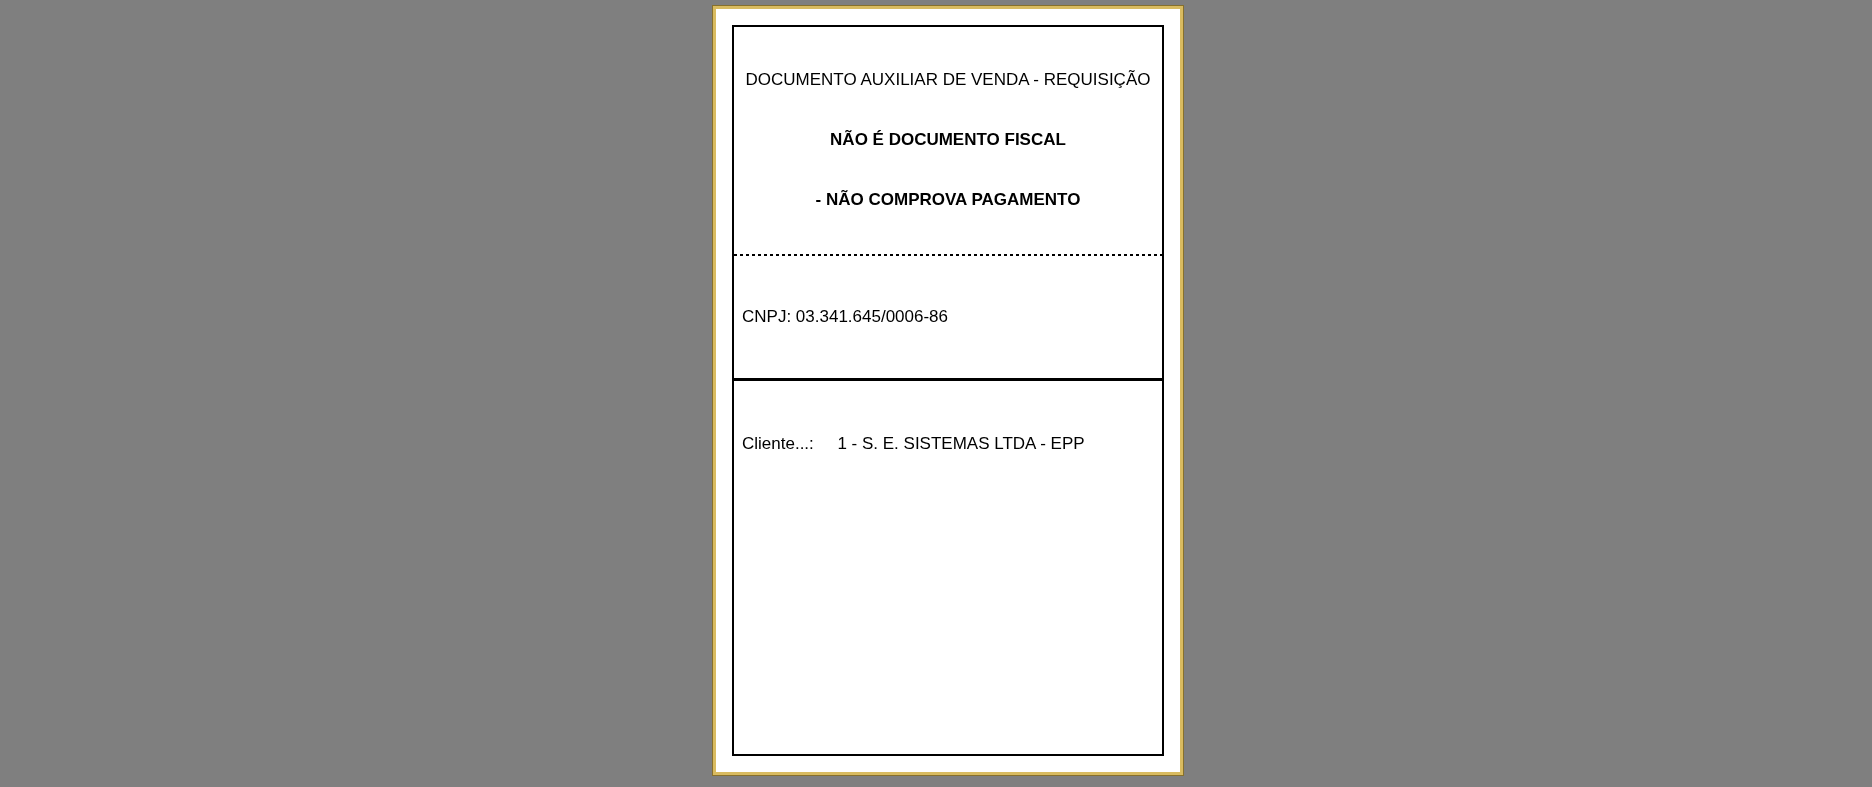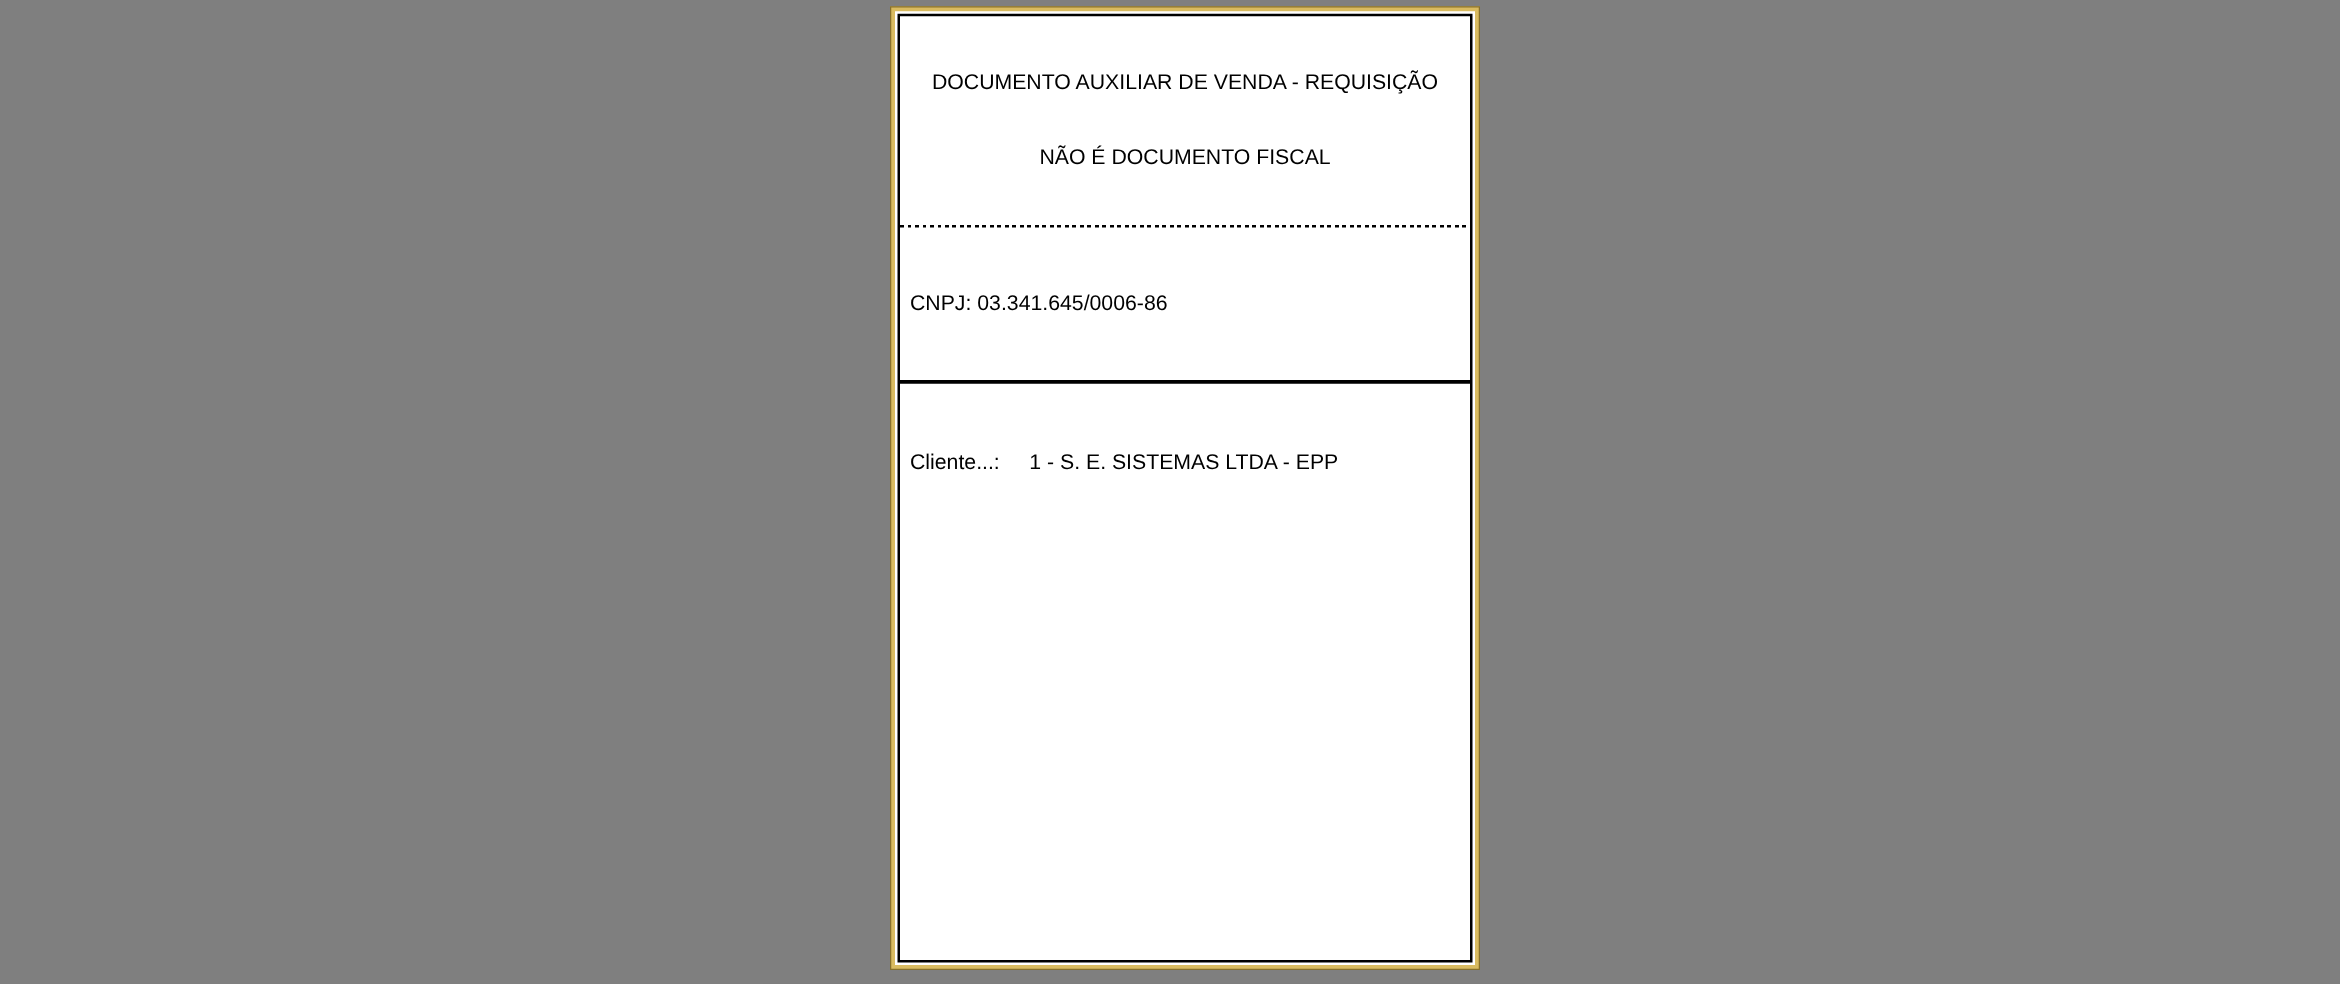--- a/index.html
+++ b/index.html
@@ -21,21 +21,21 @@
     box-sizing: border-box;
     background: #d9bb60;
     border: 1px solid #87702c;
     padding: 3px;
   }
   .white-mat {
     width: 100%;
     height: 100%;
     box-sizing: border-box;
     background: #ffffff;
-    padding: 2px;
+    padding: 16px;
   }
   .content {
     width: 100%;
     height: 100%;
     box-sizing: border-box;
     border: 2px solid #000000;
     background: #ffffff;
     color: #000000;
     font-size: 17px;
     display: flex;
@@ -53,38 +53,39 @@
     flex: 0 0 3px;
     background: #000000;
   }
   
   .title-block {
     text-align: center;
     line-height: 20px;
     padding: 3px 2px 4px 2px;
   }
   .title-block .doc-title { font-weight: normal; }
-  .title-block .bold-line { font-weight: normal; }
+  .title-block .bold-line { font-weight: bold; }
   
   .company-block { line-height: 23px; padding: 3px 4px 4px 8px; }
   .client-block  { line-height: 24.5px; padding: 2px 4px 2px 8px; }
   .client-block .bold-line { font-weight: normal; }
   .spacer { flex: 1 1 auto; }
 </style>
 </head>
 <body>
 
 <div class="gold-frame">
   <div class="white-mat">
     <div class="content">
 
       
       <div class="title-block">
         <div class="doc-title">DOCUMENTO AUXILIAR DE VENDA - REQUISIÇÃO</div>
         <div class="bold-line">NÃO É DOCUMENTO FISCAL</div>
+        <div class="bold-line">- NÃO COMPROVA PAGAMENTO</div>
       </div>
 
       <div class="sep-dotted"></div>
 
       
       <div class="company-block">
         <div>CNPJ: 03.341.645/0006-86</div>
       </div>
 
       <div class="sep-thick"></div>

